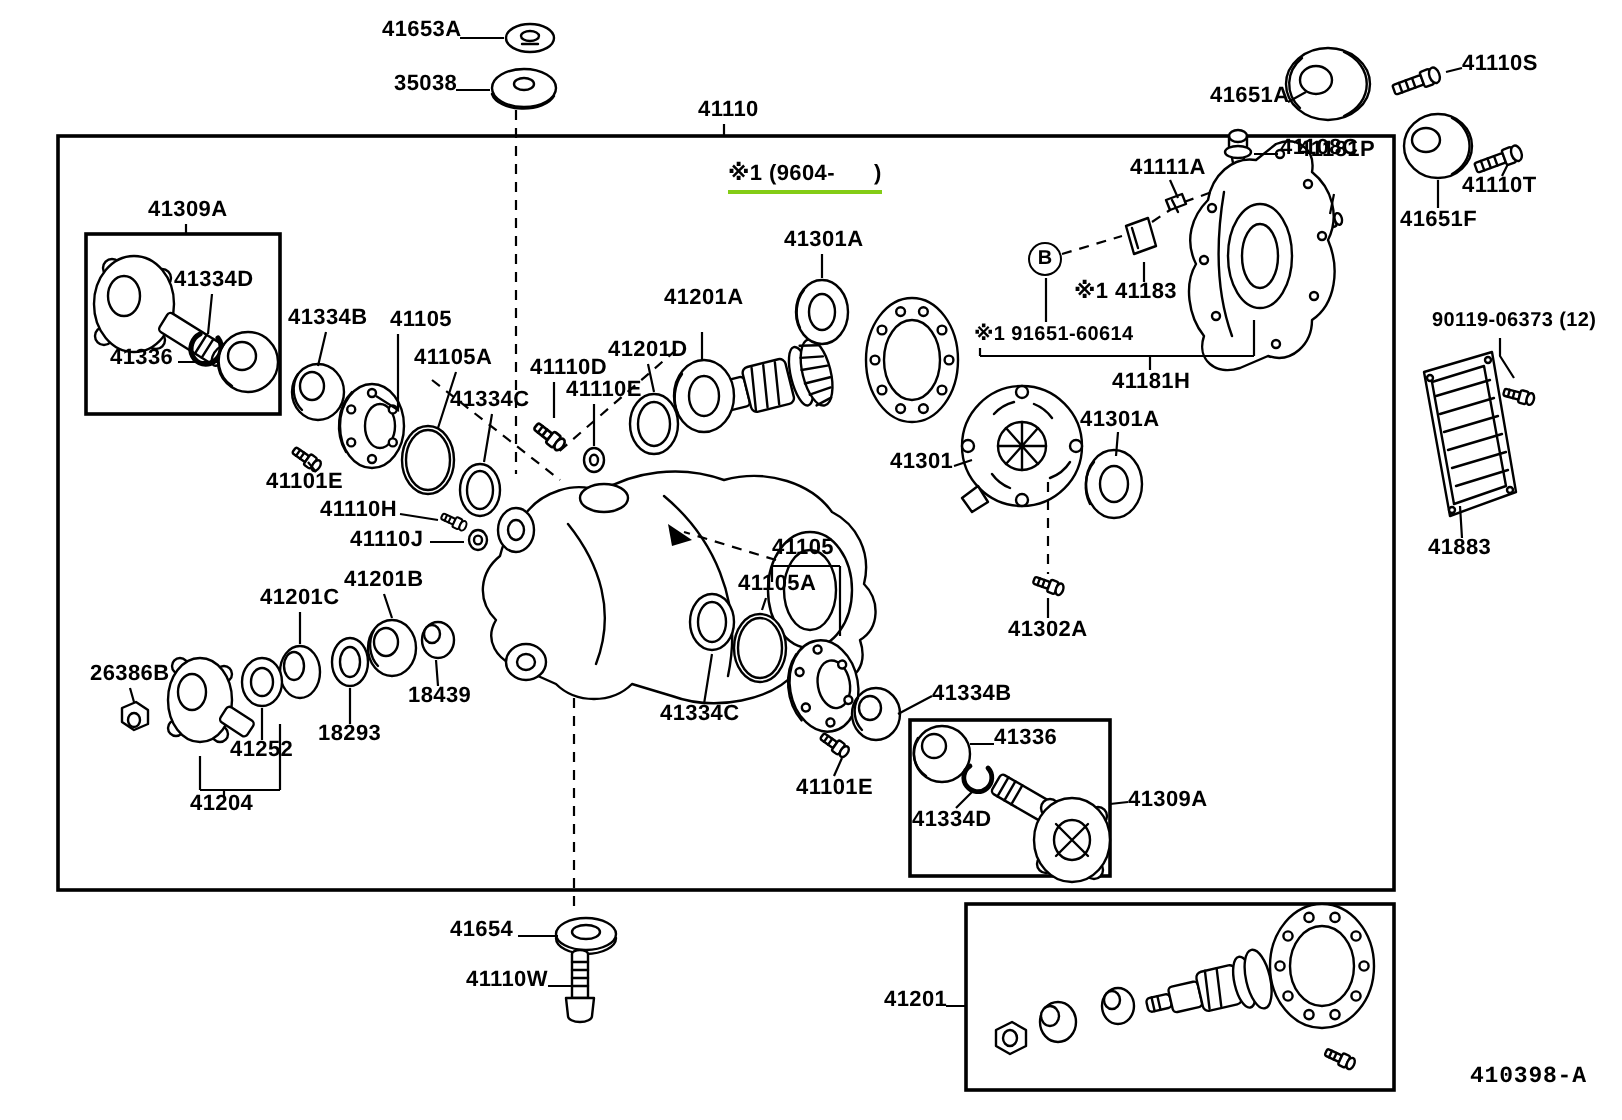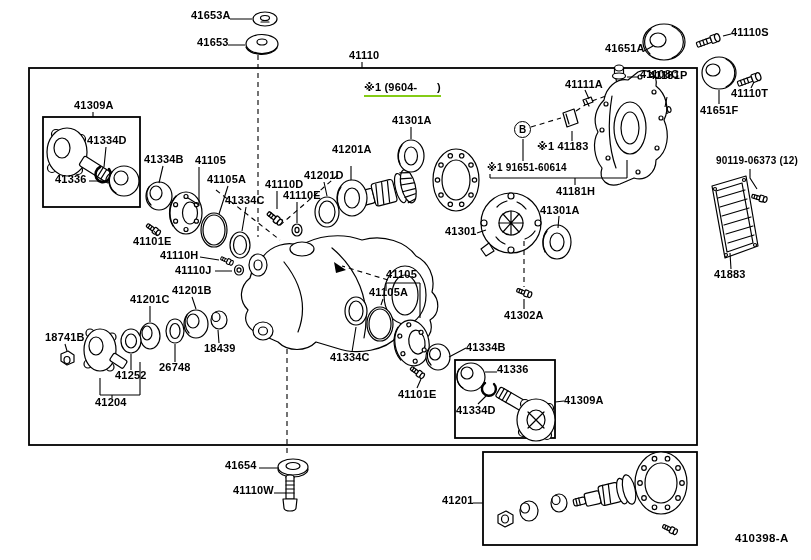--- a/index.html
+++ b/index.html
@@ -3,21 +3,21 @@
 <meta charset="utf-8">
 <style>
   html,body{margin:0;padding:0;background:#fff;}
   #canvas{position:relative;width:811px;height:560px;background:#fff;overflow:hidden;
           font-family:"Liberation Sans","DejaVu Sans",sans-serif;}
   #art{position:absolute;left:0;top:0;}
   .lbl{position:absolute;font-weight:bold;font-size:11px;line-height:11px;color:#000;
        letter-spacing:.2px;white-space:nowrap;}
   .sm{font-size:10px;line-height:10px;}
   .note{white-space:pre;border-bottom:2px solid #84cc16;padding-bottom:2px;}
-  .code{font-size:11.5px;letter-spacing:.4px;}
+  .code{font-size:11.5px;letter-spacing:.4px;font-family:Liberation Mono, monospace;}
   .bmark{position:absolute;width:15px;height:15px;border:1.6px solid #000;border-radius:50%;
          font-weight:bold;font-size:10px;line-height:15px;text-align:center;color:#000;}
 </style>
 </head>
 <body>
 
 <div id="canvas">
 
 <svg id="art" width="811" height="560" viewBox="0 0 811 560">
   <defs>
@@ -400,21 +400,21 @@
     <path d="M524,241 V287"></path>
     <path d="M531,127 L561,118 M576,111 L585,105 M592,101 L606,96"></path>
     <path d="M216,190 L280,240"></path>
     <path d="M338,175 L278,227"></path>
     <path d="M388,280 L342,266"></path>
   </g>
   <polygon points="346,270 334,262 336,273" fill="#000" stroke="none"></polygon>
 </svg>
 
   <div class="lbl" style="left:191px;top:10px">41653A</div>
-  <div class="lbl" style="left:197px;top:37px">41653</div>
+  <div class="lbl" style="left:197px;top:37px">35038</div>
   <div class="lbl" style="left:349px;top:50px">41110</div>
   <div class="lbl" style="left:605px;top:43px">41651A</div>
   <div class="lbl" style="left:731px;top:27px">41110S</div>
   <div class="lbl" style="left:700px;top:105px">41651F</div>
   <div class="lbl" style="left:731px;top:88px">41110T</div>
   <div class="lbl" style="left:640px;top:69px">41108C</div>
   <div class="lbl" style="left:565px;top:79px">41111A</div>
   <div class="lbl" style="left:649px;top:70px">41181P</div>
   <div class="lbl" style="left:537px;top:141px">※1 41183</div>
   <div class="lbl sm" style="left:487px;top:163px">※1 91651-60614</div>
@@ -433,23 +433,23 @@
   <div class="lbl" style="left:55px;top:174px">41336</div>
   <div class="lbl" style="left:144px;top:154px">41334B</div>
   <div class="lbl" style="left:195px;top:155px">41105</div>
   <div class="lbl" style="left:207px;top:174px">41105A</div>
   <div class="lbl" style="left:225px;top:195px">41334C</div>
   <div class="lbl" style="left:133px;top:236px">41101E</div>
   <div class="lbl" style="left:160px;top:250px">41110H</div>
   <div class="lbl" style="left:175px;top:265px">41110J</div>
   <div class="lbl" style="left:172px;top:285px">41201B</div>
   <div class="lbl" style="left:130px;top:294px">41201C</div>
-  <div class="lbl" style="left:45px;top:332px">18741B</div>
+  <div class="lbl" style="left:45px;top:332px">26386B</div>
   <div class="lbl" style="left:204px;top:343px">18439</div>
-  <div class="lbl" style="left:159px;top:362px">26748</div>
+  <div class="lbl" style="left:159px;top:362px">18293</div>
   <div class="lbl" style="left:115px;top:370px">41252</div>
   <div class="lbl" style="left:95px;top:397px">41204</div>
   <div class="lbl" style="left:386px;top:269px">41105</div>
   <div class="lbl" style="left:369px;top:287px">41105A</div>
   <div class="lbl" style="left:330px;top:352px">41334C</div>
   <div class="lbl" style="left:466px;top:342px">41334B</div>
   <div class="lbl" style="left:398px;top:389px">41101E</div>
   <div class="lbl" style="left:504px;top:310px">41302A</div>
   <div class="lbl" style="left:497px;top:364px">41336</div>
   <div class="lbl" style="left:456px;top:405px">41334D</div>

